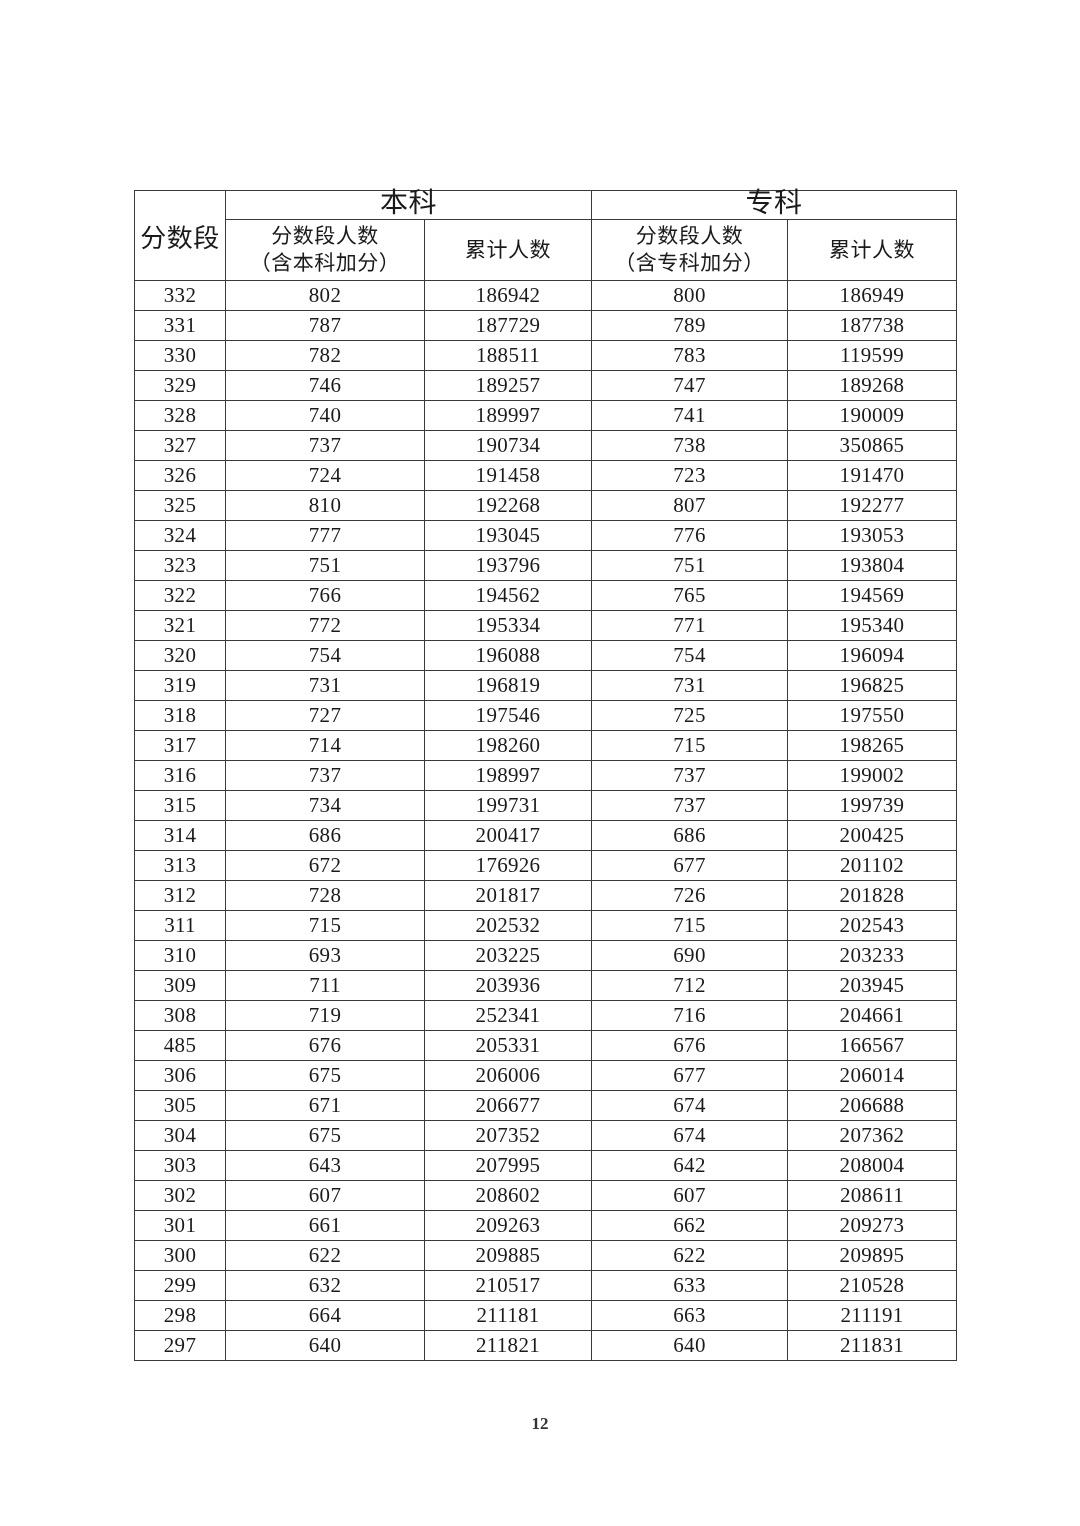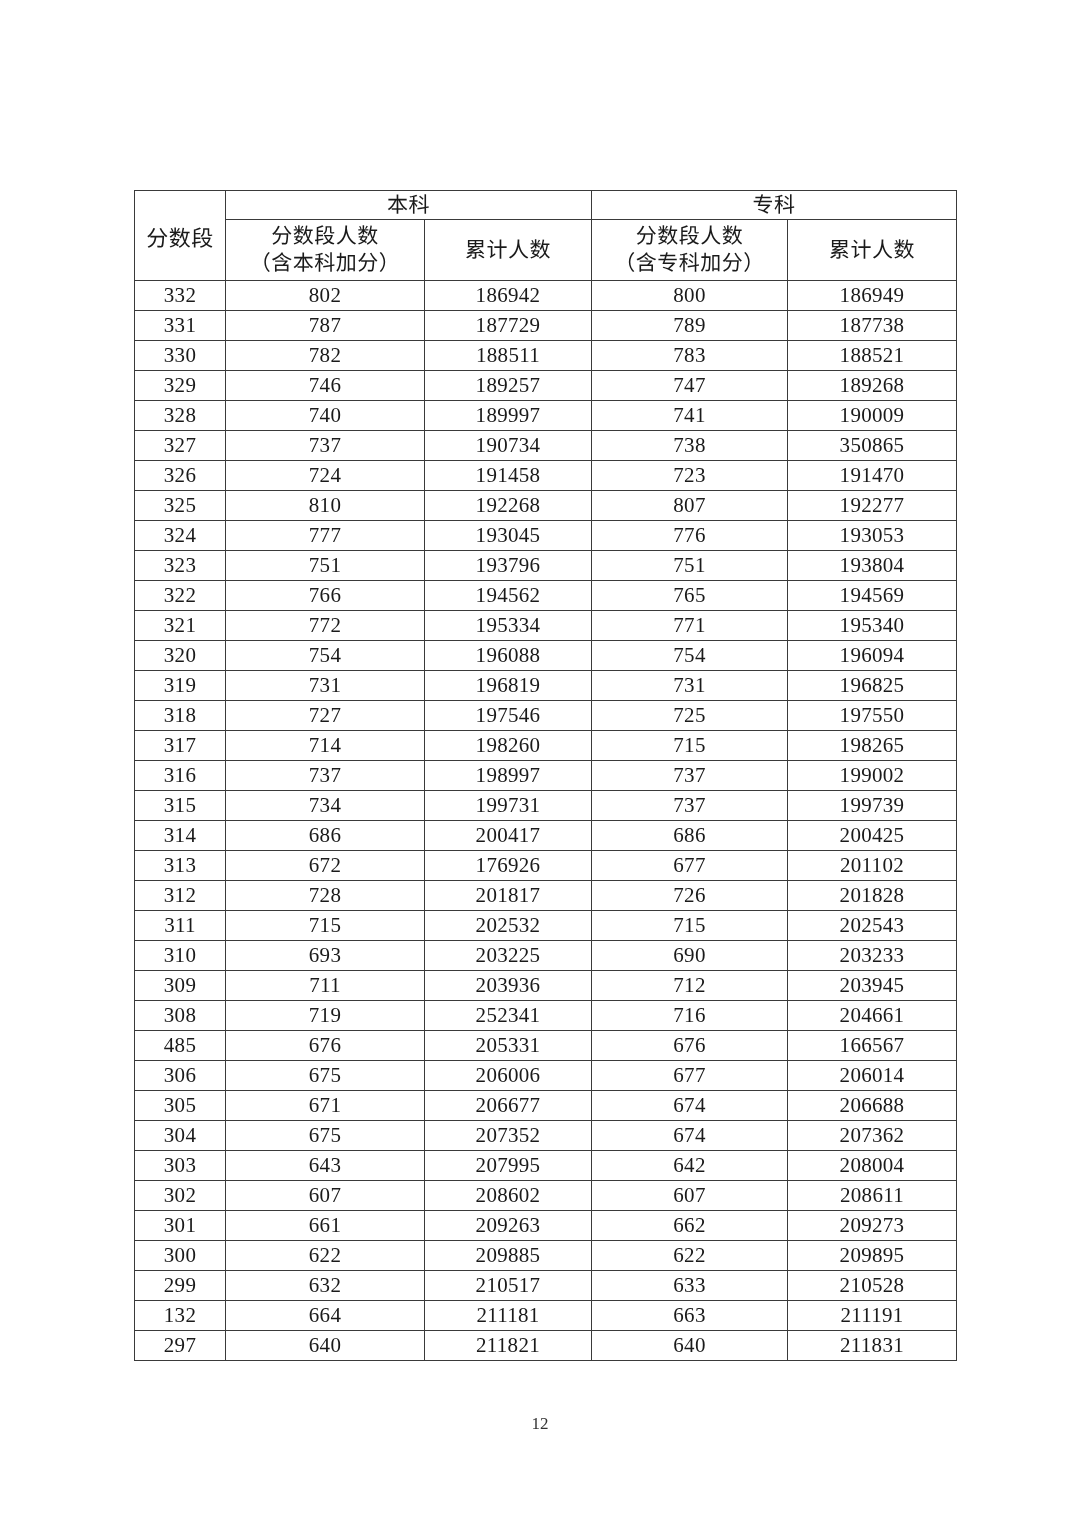--- a/index.html
+++ b/index.html
@@ -49,35 +49,35 @@
     text-align: center;
     vertical-align: middle;
     padding: 0;
     font-weight: normal;
     color: #1a1a1a;
   }
 
   
   .hdr-group {
     height: 28px;
-    font-size: 21px;
+    font-size: 28px;
     line-height: 28px;
-    font-family: Liberation Sans, sans-serif;
+    font-family: Liberation Mono, monospace;
     letter-spacing: 0.5px;
   }
   .hdr-sub {
     height: 60px;
     font-size: 21px;
     line-height: 1.28;
     font-family: "Liberation Sans", "DejaVu Sans", sans-serif;
     letter-spacing: 0.5px;
     padding: 0 2px;
   }
   .hdr-rowspan {
-    font-size: 22px;
+    font-size: 26px;
     font-family: "Liberation Sans", "DejaVu Sans", sans-serif;
     letter-spacing: 0.5px;
   }
   .hdr-sub .line {
     display: block;
     white-space: nowrap;
   }
 
   
   table.score-table tbody td {
@@ -90,20 +90,21 @@
 
   .page-number {
     position: absolute;
     left: 0;
     right: 0;
     top: 1414px;
     text-align: center;
     font-size: 17px;
     font-family: "Liberation Serif", "DejaVu Serif", serif;
     color: #333333;
+    font-weight: bold;
   }
 </style>
 </head>
 <body>
 
 <div class="page">
 
   <div class="table-wrap">
     <table class="score-table">
       <colgroup>
@@ -149,21 +150,21 @@
             <td>787</td>
             <td>187729</td>
             <td>789</td>
             <td>187738</td>
           </tr>
           <tr>
             <td>330</td>
             <td>782</td>
             <td>188511</td>
             <td>783</td>
-            <td>188521</td>
+            <td>119599</td>
           </tr>
           <tr>
             <td>329</td>
             <td>746</td>
             <td>189257</td>
             <td>747</td>
             <td>189268</td>
           </tr>
           <tr>
             <td>328</td>
@@ -369,21 +370,21 @@
             <td>209895</td>
           </tr>
           <tr>
             <td>299</td>
             <td>632</td>
             <td>210517</td>
             <td>633</td>
             <td>210528</td>
           </tr>
           <tr>
-            <td>132</td>
+            <td>298</td>
             <td>664</td>
             <td>211181</td>
             <td>663</td>
             <td>211191</td>
           </tr>
           <tr>
             <td>297</td>
             <td>640</td>
             <td>211821</td>
             <td>640</td>

